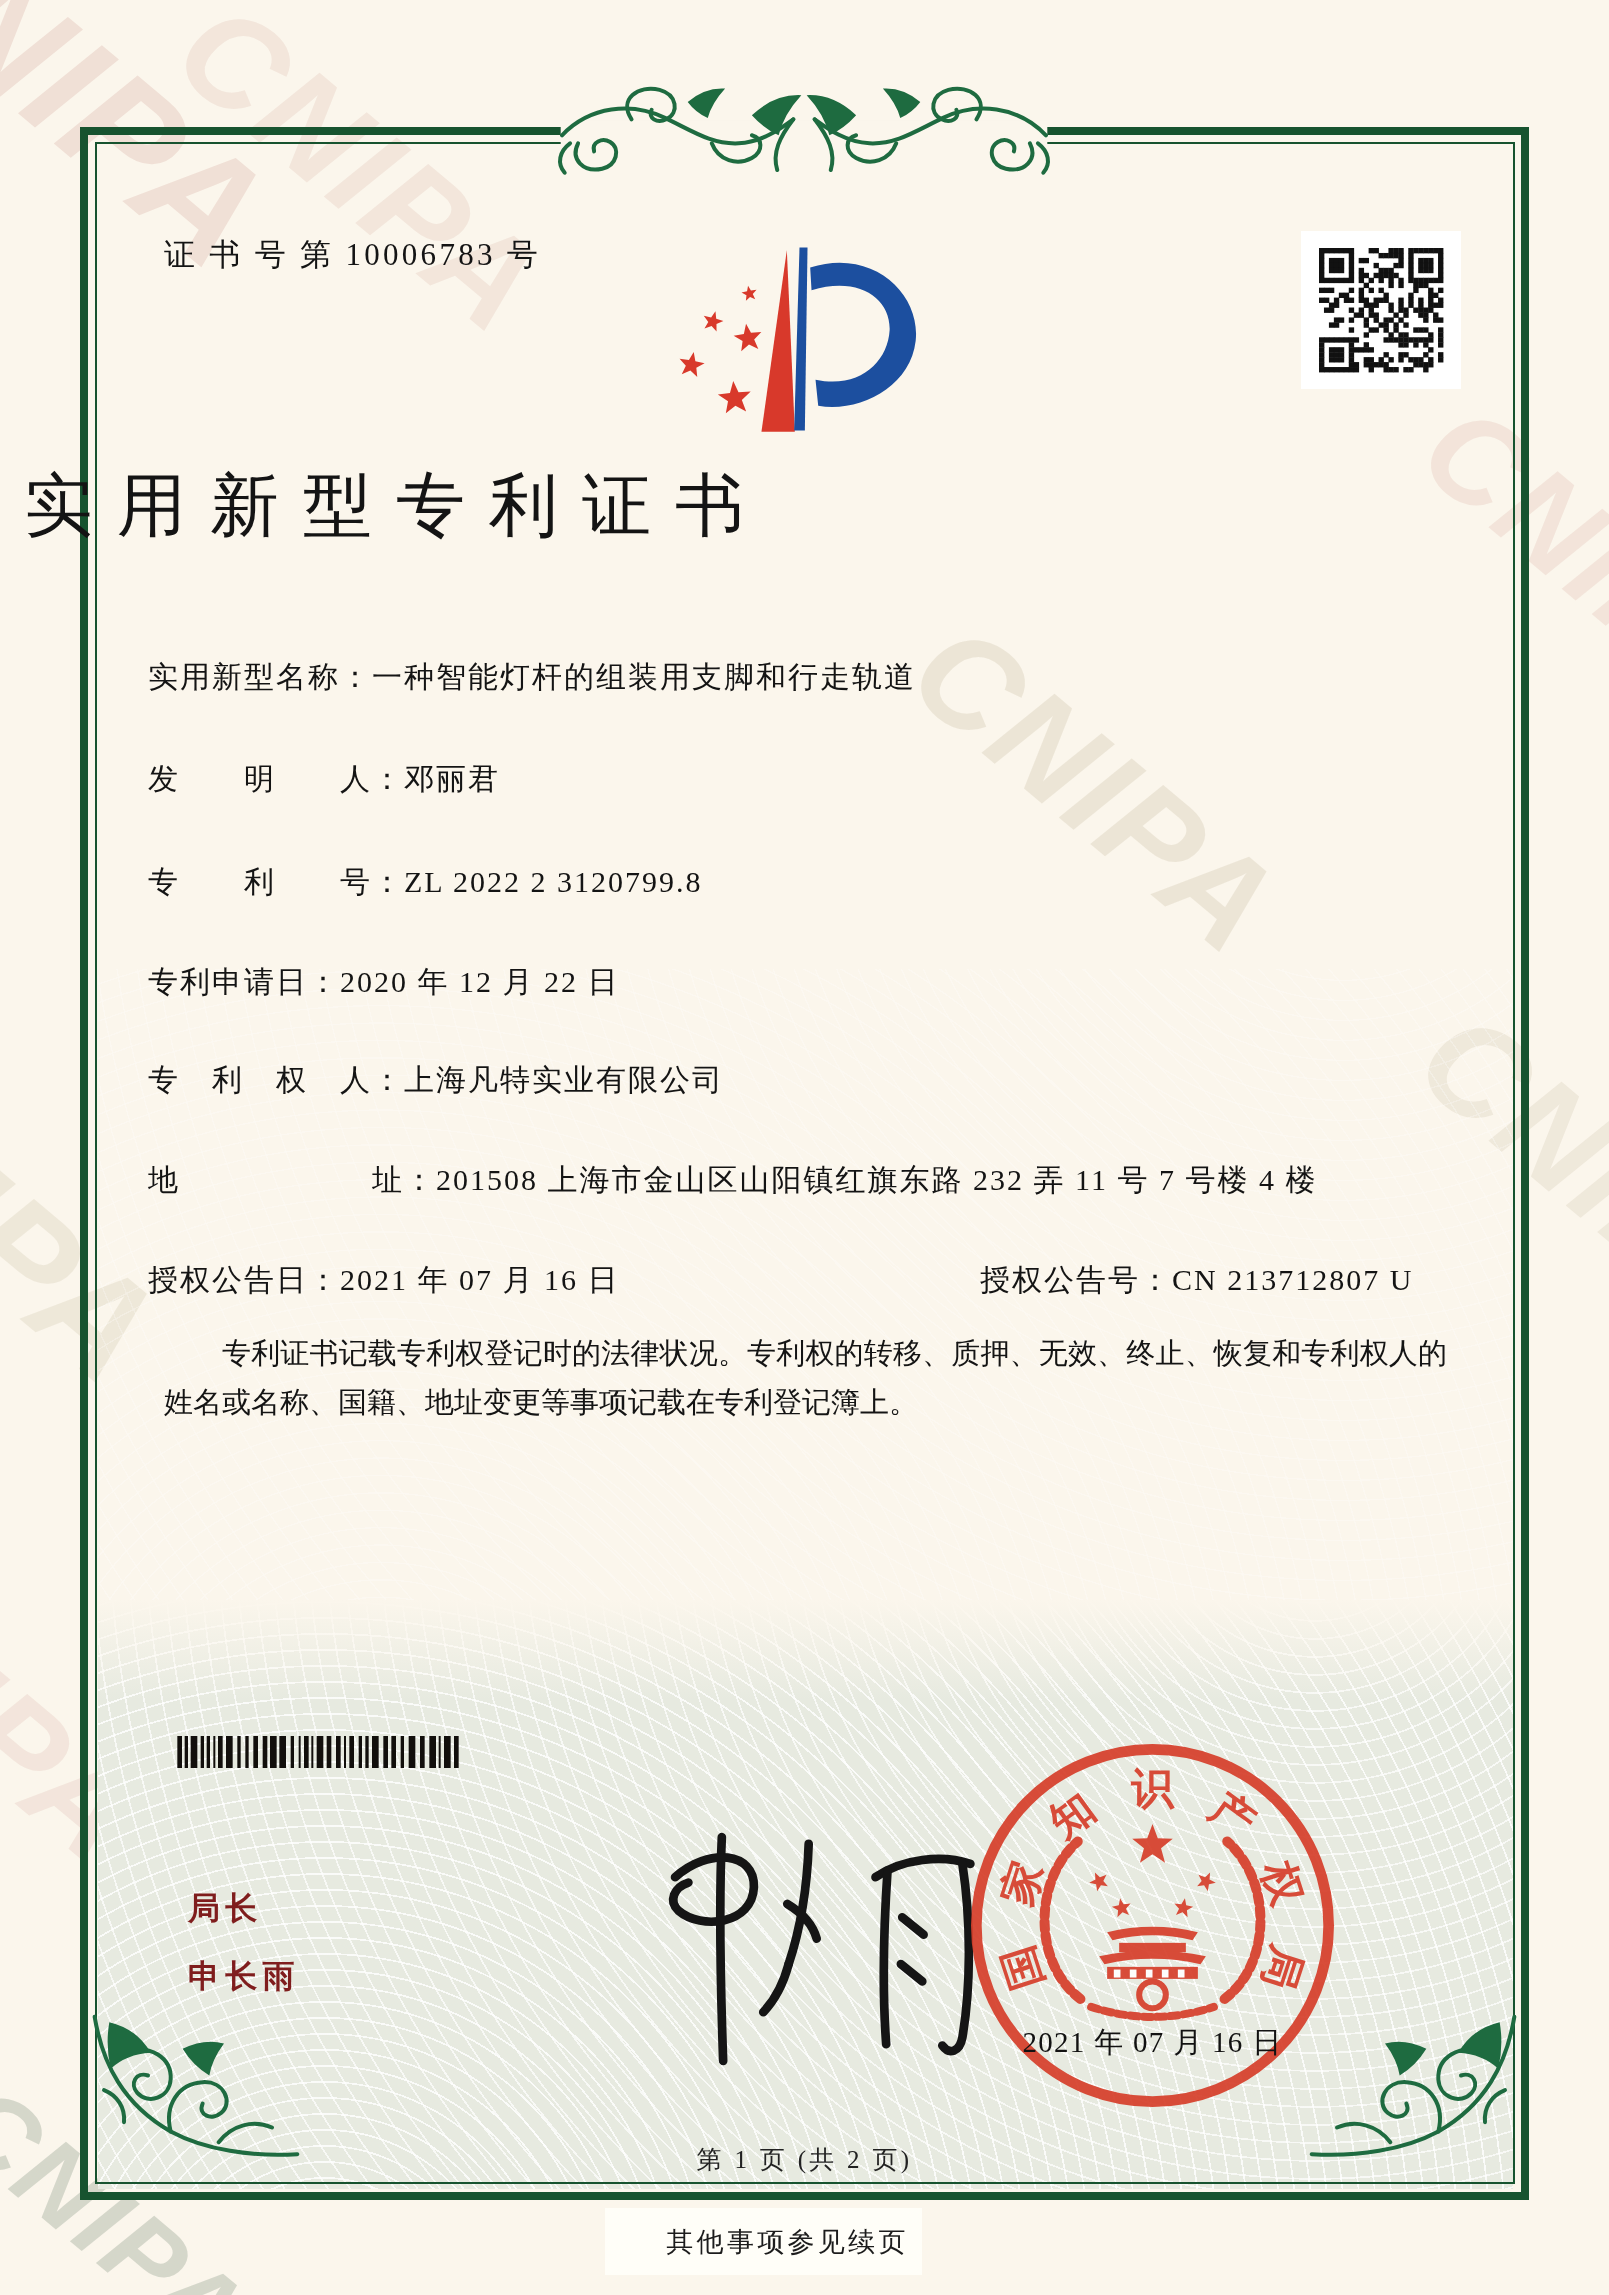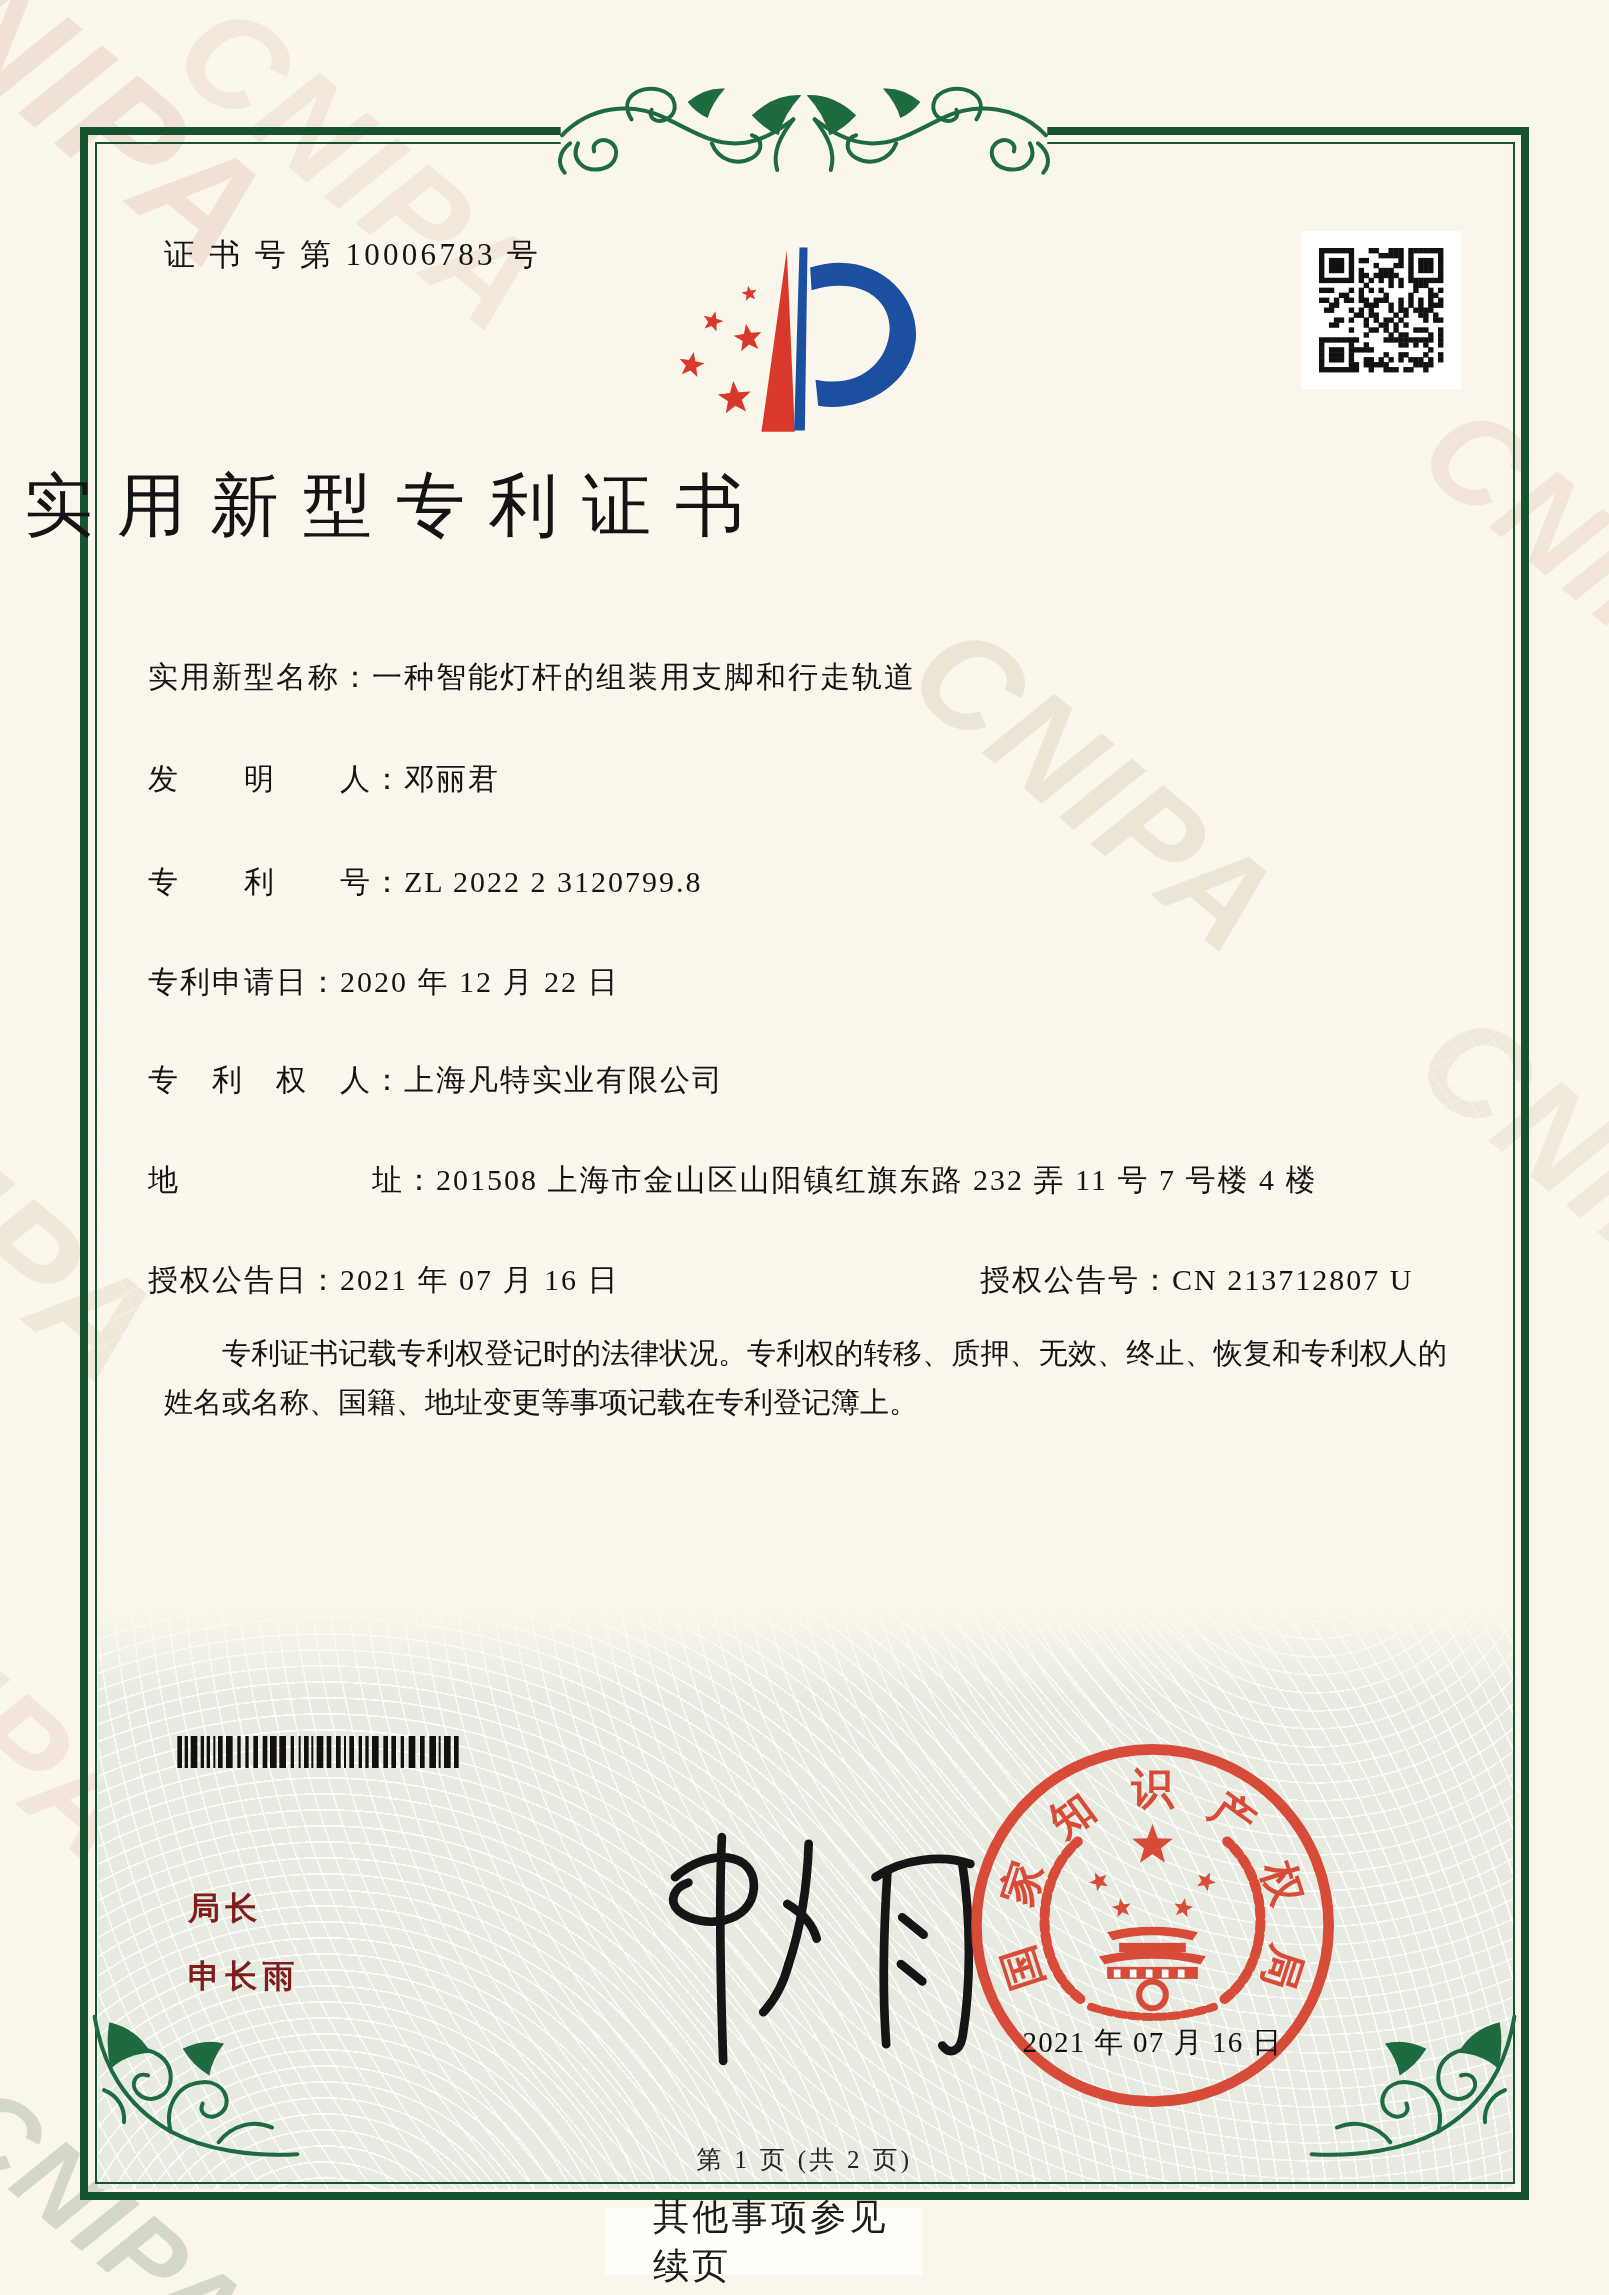--- a/index.html
+++ b/index.html
@@ -47,21 +47,21 @@
     font-size:29px; line-height:49px; text-align:justify;}
   .paras p{margin:0; text-indent:2em;}
   .signer{position:absolute; left:188px; font-size:32px; letter-spacing:5.3px;
     font-family:Liberation Serif, serif; font-weight:600; color:#7f1d1d;}
   .seal-date{position:absolute; left:959px; top:2023px; width:387px; text-align:center;
     font-size:29px; letter-spacing:1.3px; color:#121212; white-space:nowrap;}
   .page-info{position:absolute; left:0; top:2127px; width:100%; text-align:center;
     font-size:25px; letter-spacing:3.3px; color:#222;margin-top:16px;}
   .cont-box{position:absolute; left:605px; top:2208px; width:317px; height:67px;
     background:#fffef8; display:flex; align-items:center; justify-content:center;}
-  .cont-box span{font-size:36px; letter-spacing:3.3px; color:#1c1c1c;margin-left:48px;}
+  .cont-box span{font-size:27px; letter-spacing:3.3px; color:#1c1c1c;margin-left:48px;}
   svg{position:absolute; overflow:visible;}
   .qr-box{position:absolute; left:1301px; top:231px; width:160px; height:158px; background:#ffffff;}
 </style>
 </head>
 <body>
 
 <div class="page">
 
   <div id="wm-layer">
       <div class="wm" style="left: 60px; top: 80px; font-size: 154px; color: rgba(216, 172, 162, 0.3);">CNIPA</div>

